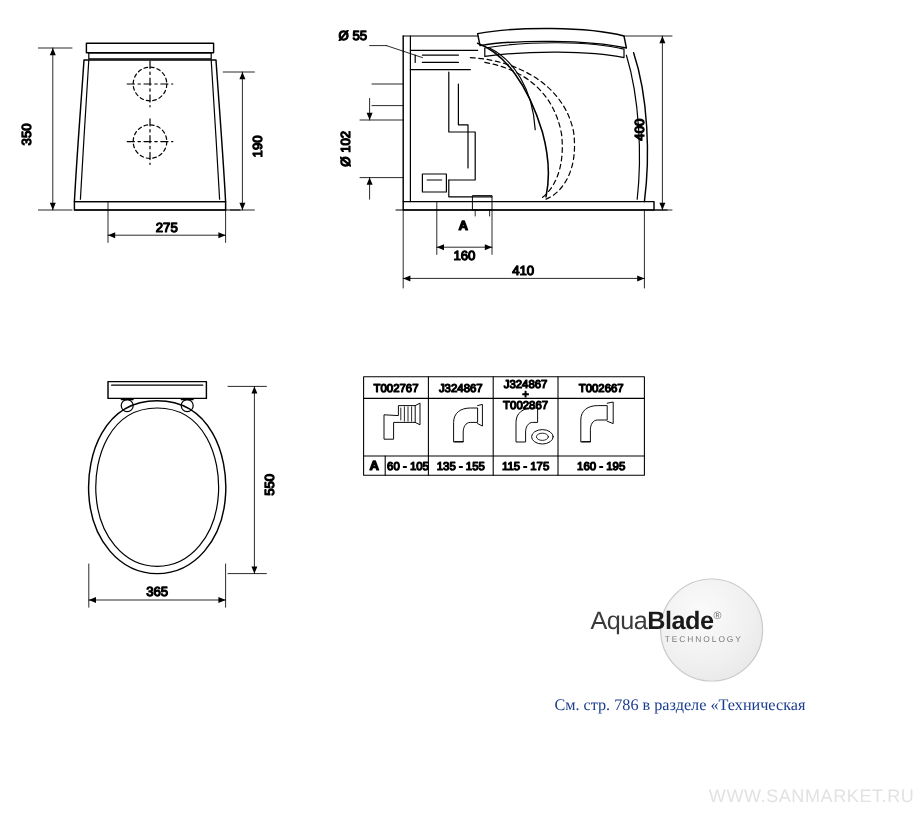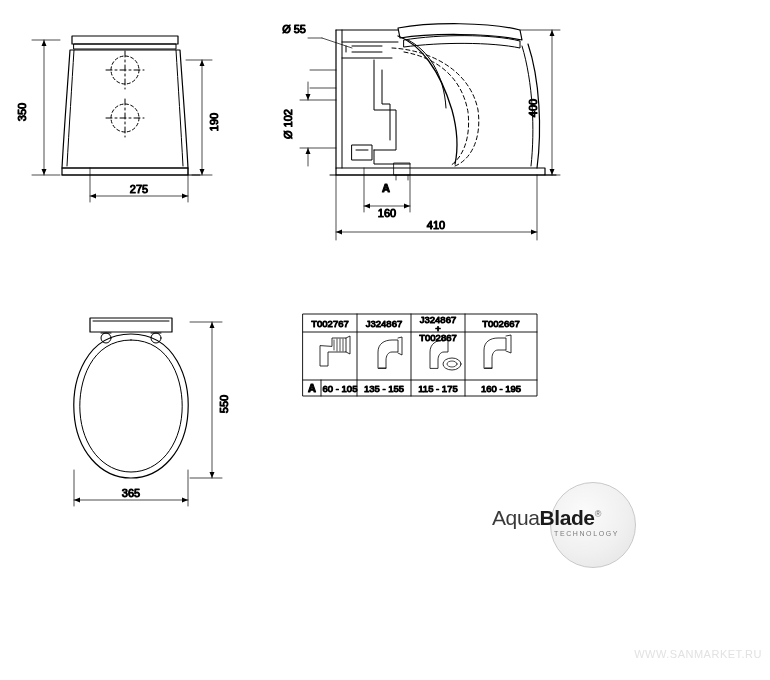--- a/index.html
+++ b/index.html
@@ -100,23 +100,23 @@
     left: 62px;
     top: 50px;
     font-family: "Liberation Sans", sans-serif;
     font-size: 7px;
     letter-spacing: 1.6px;
     color: #7a7a7a;
   }
   .watermark {
     position: absolute;
     right: 8px;
-    bottom: 20px;
-    font-family: "Liberation Sans", sans-serif;
-    font-size: 11px;
+    bottom: 8px;
+    font-family: "Liberation Sans", sans-serif;
+    font-size: 15px;
     color: #e2e2e2;
     letter-spacing: 0.5px;
   }
 </style>
 </head>
 <body>
 
 <div class="page">
 
   <svg class="drawing" viewBox="0 0 770 680">
@@ -323,16 +323,17 @@
 
   <div class="logo-wrap">
     <div class="logo-circle"></div>
     <div class="logo-text">
       <span>Aqua</span><span class="bold">Blade</span><span class="reg">®</span>
     </div>
     <div class="logo-sub">TECHNOLOGY</div>
   </div>
 
   <div class="caption-block">
+    <div>См. стр. 786 в разделе «Техническая</div>
   </div>
 
   <div class="watermark">WWW.SANMARKET.RU</div>
 </div>
 
 </body></html>

